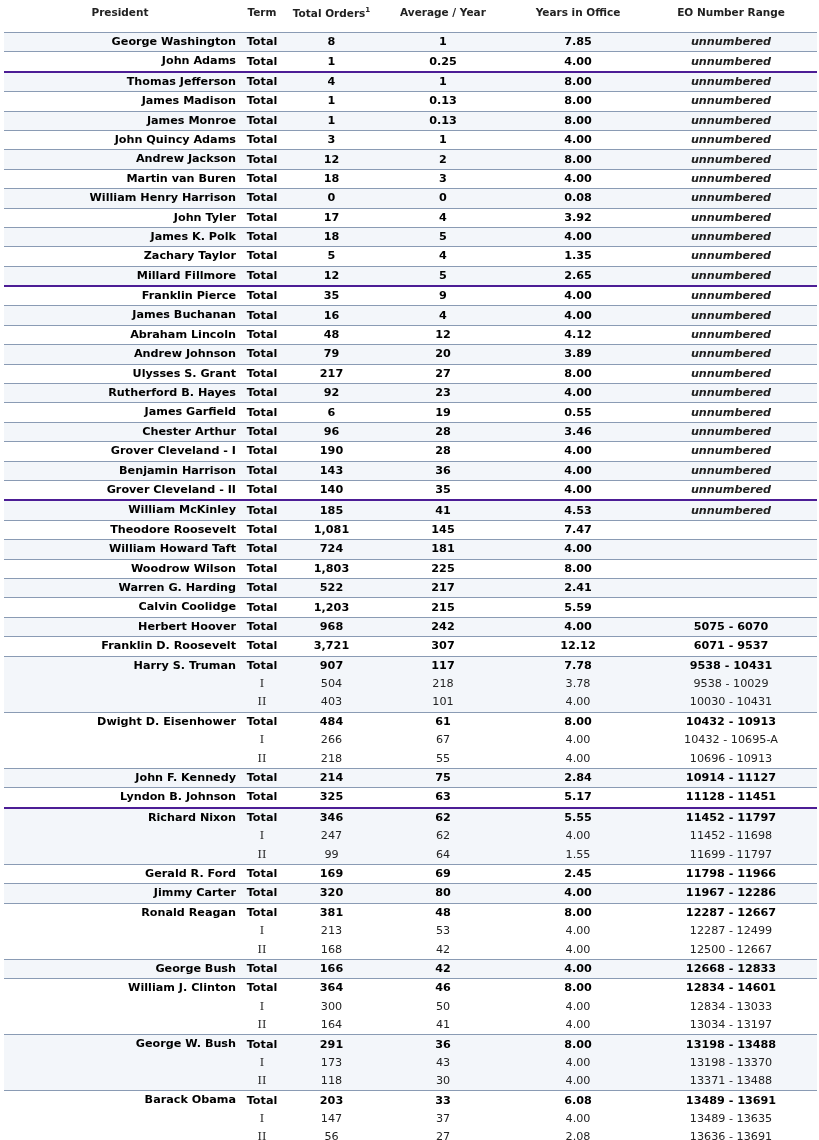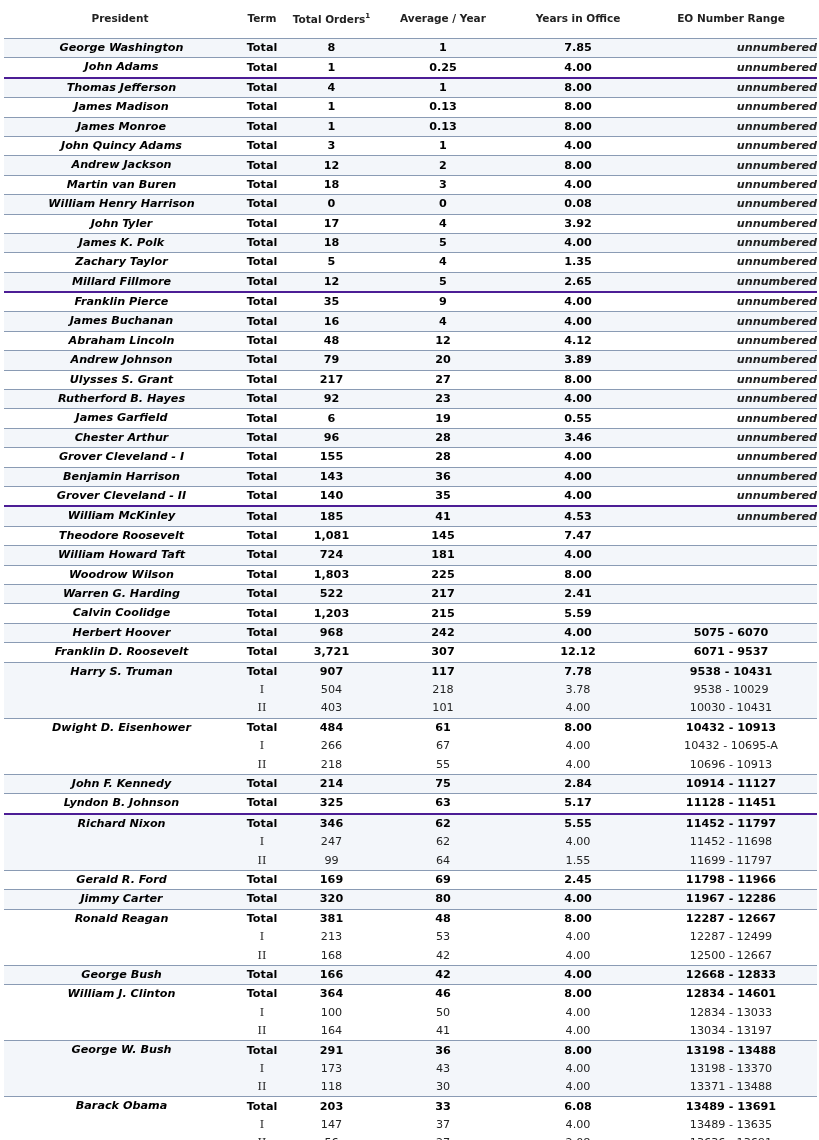--- a/index.html
+++ b/index.html
@@ -1,23 +1,23 @@
 <!DOCTYPE html>
 <html><head>
 <meta charset="utf-8">
 <style>
   html, body { margin: 0; padding: 0; background: #ffffff; }
   body { width: 819px; height: 1140px; overflow: hidden; font-family: "DejaVu Sans", sans-serif; color: #000; }
   table { border-collapse: collapse; width: 813px; margin-left: 4px; table-layout: fixed; }
-  th { font-size: 10.5px; font-weight: bold; color: #222; height: 25px; vertical-align: top; padding-top: 12px; text-align: center; }
+  th { font-size: 10.5px; font-weight: bold; color: #222; height: 25px; vertical-align: top; padding-top: 6px; text-align: center; }
   th sup { font-size: 7px; }
   td { font-size: 11.2px; height: 18.4px; padding: 0; line-height: 18px; white-space: nowrap; }
-  td.name { padding-left: 3px; font-weight: bold; text-align: center; vertical-align: top; font-style: italic; }
+  td.name { padding-left: 3px; font-weight: bold; text-align: right; vertical-align: top; }
   td.c { text-align: center; }
-  td.nu { text-align: right; font-style: italic; font-weight: normal; color: #222; }
+  td.nu { text-align: center; font-style: italic; font-weight: normal; color: #222; }
   tr.total td { font-weight: bold; }
   tr.sub td { font-weight: normal; font-family: "DejaVu Sans", sans-serif; color: #222; }
   tr.sub td.term { font-family: "DejaVu Serif", serif; }
   tbody.grp { border-top: 1px solid #8a9bb4; }
   tbody.grp.thick { border-top: 2px solid #4c1d95; }
   tbody.grp.shade td { background: #f3f6fa; }
   col.c1 { width: 232px; } col.c2 { width: 52px; } col.c3 { width: 87px; }
   col.c4 { width: 136px; } col.c5 { width: 134px; } col.c6 { width: 172px; }
 </style>
 </head>
@@ -249,21 +249,21 @@
         <td class="c">96</td>
         <td class="c">28</td>
         <td class="c">3.46</td>
         <td class="nu">unnumbered</td>
       </tr>
     </tbody>
     <tbody class="grp">
       <tr class="total">
         <td class="name">Grover Cleveland - I</td>
         <td class="c term">Total</td>
-        <td class="c">155</td>
+        <td class="c">190</td>
         <td class="c">28</td>
         <td class="c">4.00</td>
         <td class="nu">unnumbered</td>
       </tr>
     </tbody>
     <tbody class="grp shade">
       <tr class="total">
         <td class="name">Benjamin Harrison</td>
         <td class="c term">Total</td>
         <td class="c">143</td>
@@ -512,21 +512,21 @@
       <tr class="total">
         <td class="name" rowspan="3">William J. Clinton</td>
         <td class="c term">Total</td>
         <td class="c">364</td>
         <td class="c">46</td>
         <td class="c">8.00</td>
         <td class="c">12834 - 14601</td>
       </tr>
       <tr class="sub">
         <td class="c term">I</td>
-        <td class="c">100</td>
+        <td class="c">300</td>
         <td class="c">50</td>
         <td class="c">4.00</td>
         <td class="c">12834 - 13033</td>
       </tr>
       <tr class="sub">
         <td class="c term">II</td>
         <td class="c">164</td>
         <td class="c">41</td>
         <td class="c">4.00</td>
         <td class="c">13034 - 13197</td>

